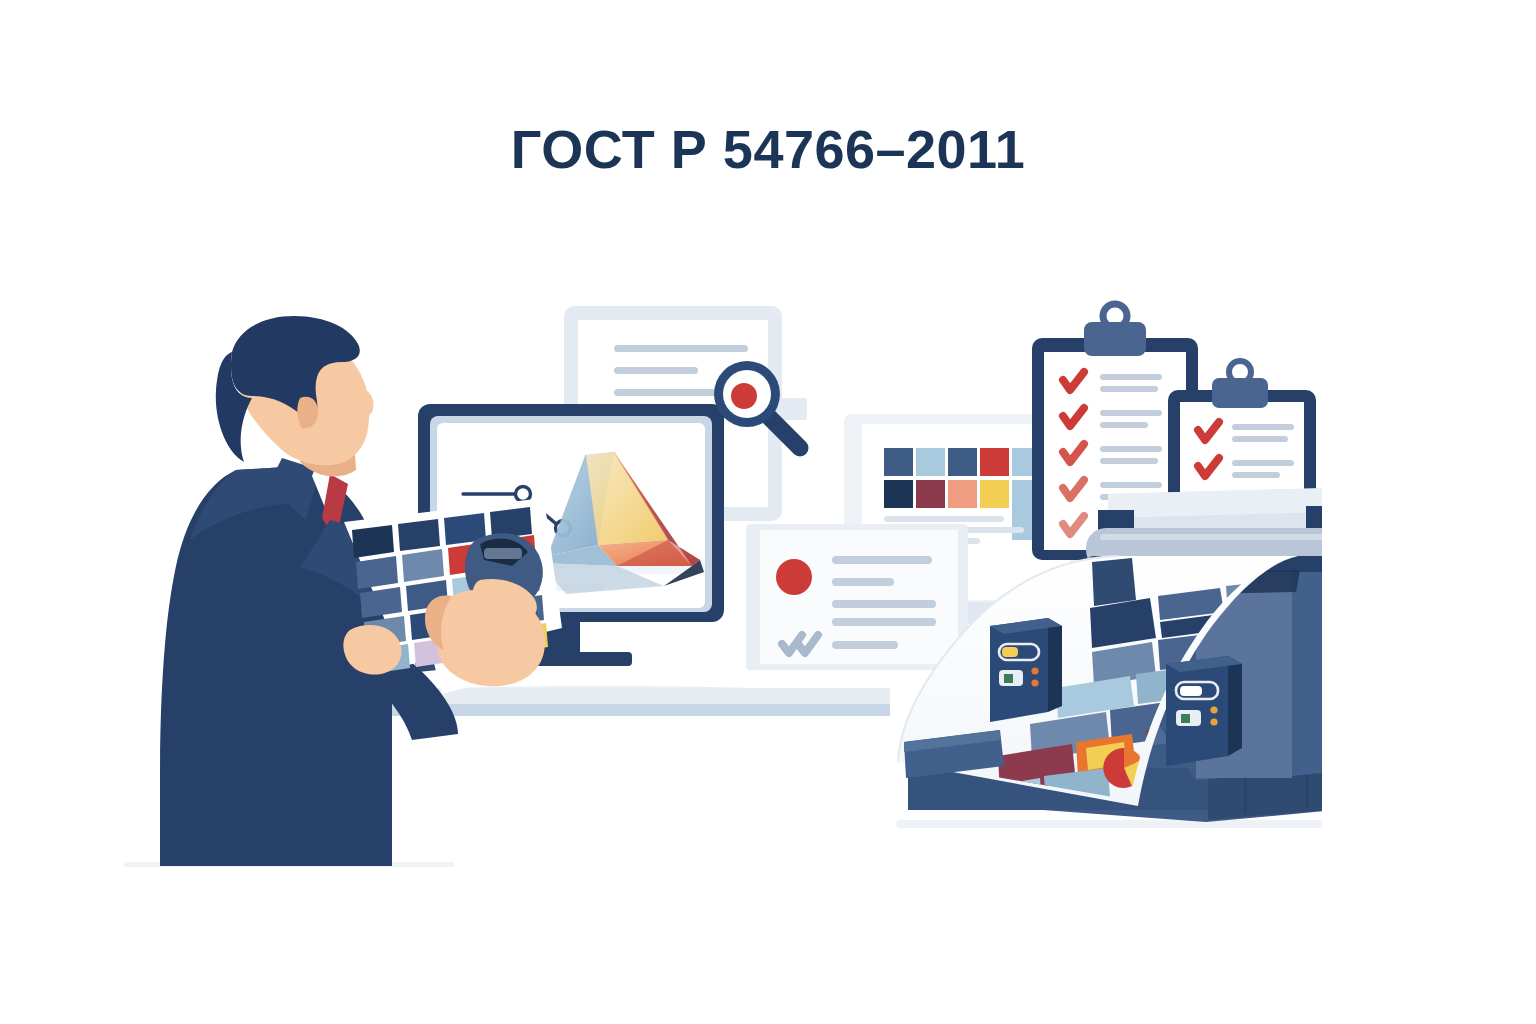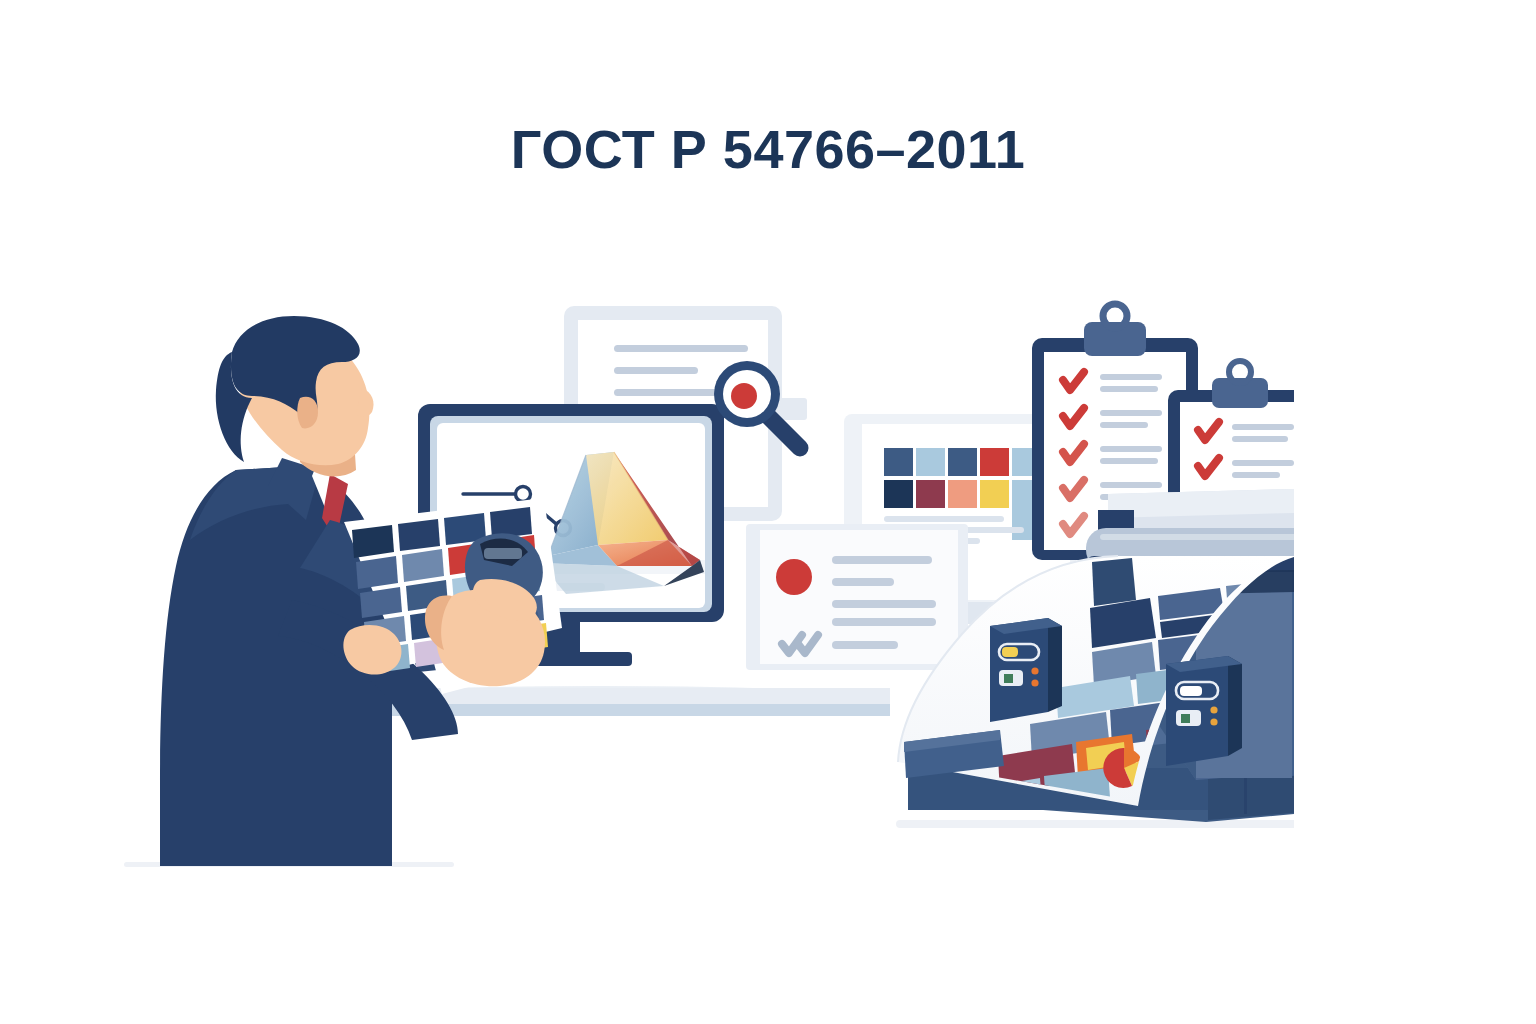--- a/index.html
+++ b/index.html
@@ -10,20 +10,21 @@
   }
   body {
     font-family: "Liberation Sans", sans-serif;
   }
   #stage {
     position: relative;
     width: 1294px;
     height: 1024px;
     background: #ffffff;
     overflow: hidden;
+    padding-left: 28px;
   }
   #title {
     position: absolute;
     left: 0;
     top: 118px;
     width: 1536px;
     text-align: center;
     font-family: "Liberation Sans", sans-serif;
     font-weight: bold;
     font-size: 54px;

